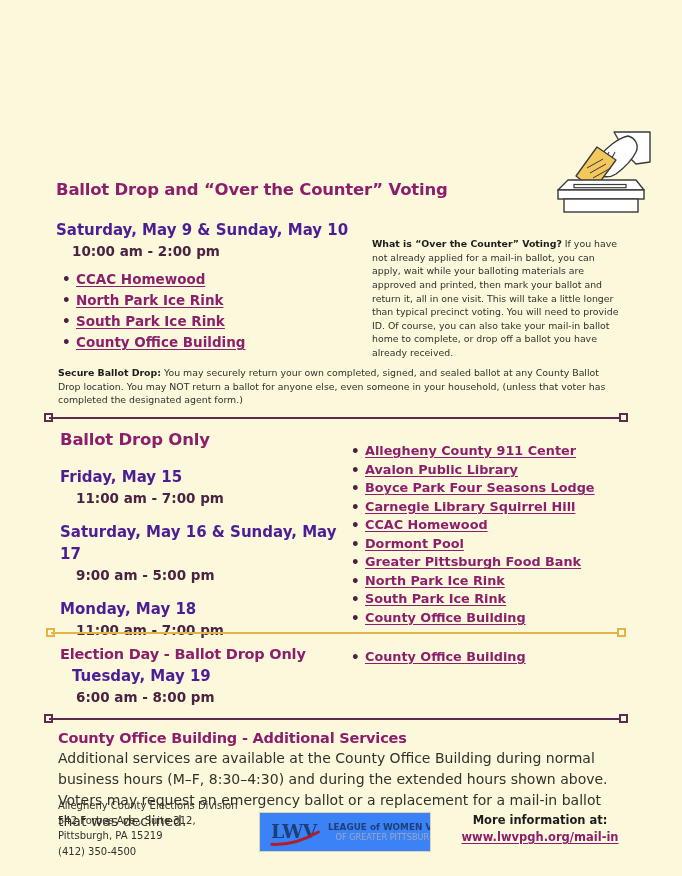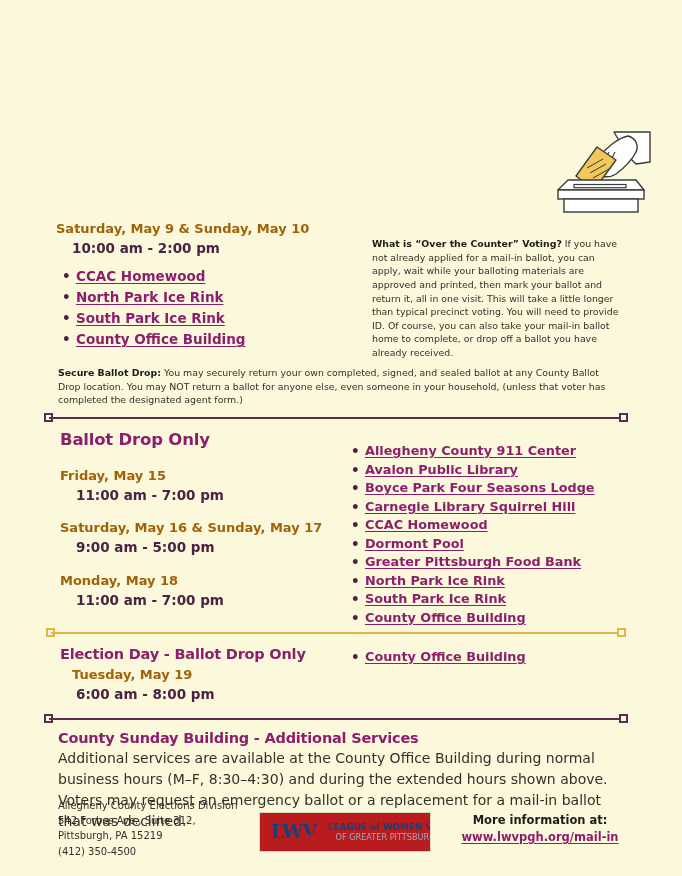--- a/index.html
+++ b/index.html
@@ -65,23 +65,23 @@
   
   .sec-head {
     font-size: 16.5px;
     font-weight: bold;
     color: #8c1f6c;
     letter-spacing: -0.2px;
   }
 
   
   .date-line {
-    font-size: 13px;
-    font-weight: bold;
-    color: #a16207;
+    font-size: 15px;
+    font-weight: bold;
+    color: #4c1d95;
     line-height: 1.45;
   }
   .time-line {
     font-size: 13.5px;
     font-weight: bold;
     color: #4a2242;
     line-height: 1.45;
     padding-left: 16px;
   }
   ul.loc-list {
@@ -176,21 +176,21 @@
   .more-info .url {
     color: #8c1f6c;
     text-decoration: underline;
     text-underline-offset: 1.5px;
   }
 
   
   .lwv {
     width: 172px;
     height: 40px;
-    background: #b91c1c;
+    background: #3b82f6;
     border: 1px solid #d9d4bc;
     box-sizing: border-box;
     position: relative;
   }
 </style>
 </head>
 <body>
 
 <div class="page">
 
@@ -213,20 +213,23 @@
 
       <path d="M18 62 L28 52 L96 52 L104 62 Z" fill="#ffffff" stroke="#3a3a3a" stroke-width="1.4" stroke-linejoin="round"></path>
 
       <rect x="34" y="56.5" width="52" height="3.2" fill="#ffffff" stroke="#3a3a3a" stroke-width="1.2"></rect>
 
       <rect x="18" y="62" width="86" height="9" fill="#ffffff" stroke="#3a3a3a" stroke-width="1.4"></rect>
       <rect x="24" y="71" width="74" height="13" fill="#ffffff" stroke="#3a3a3a" stroke-width="1.4"></rect>
     </svg>
   </div>
 
+  <div style="position:absolute; left:56px; top:180px; width:460px;">
+    <div class="sec-head">Ballot Drop and “Over the Counter” Voting</div>
+  </div>
 
   <div style="position:absolute; left:56px; top:220px; width:300px;">
     <div class="date-line">Saturday, May 9 &amp; Sunday, May 10</div>
     <div class="time-line">10:00 am - 2:00 pm</div>
     <ul class="loc-list" style="margin-top:8px;">
       <li>
         <span class="bullet">•</span>
         <span class="lnk">CCAC Homewood</span>
       </li>
       <li>
@@ -336,21 +339,21 @@
     </li>
   </ul>
 
   <div class="divider plum" style="left:44px; top:714px; width:584px;">
     <div class="cap l"></div>
     <div class="bar"></div>
     <div class="cap r"></div>
   </div>
 
   <div style="position:absolute; left:58px; top:730px; width:570px;">
-    <div class="foot-head">County Sunday Building - Additional Services</div>
+    <div class="foot-head">County Office Building - Additional Services</div>
     <div class="foot-body">Additional services are available at the County Office Building during normal business hours (M–F, 8:30–4:30) and during the extended hours shown above. Voters may request an emergency ballot or a replacement for a mail-in ballot that was declined.</div>
   </div>
 
   <div class="addr" style="position:absolute; left:58px; top:798px; width:230px;">
     <div>Allegheny County Elections Division</div>
     <div>542 Forbes Ave., Suite 312,</div>
     <div>Pittsburgh, PA 15219</div>
     <div>(412) 350-4500</div>
   </div>
 

